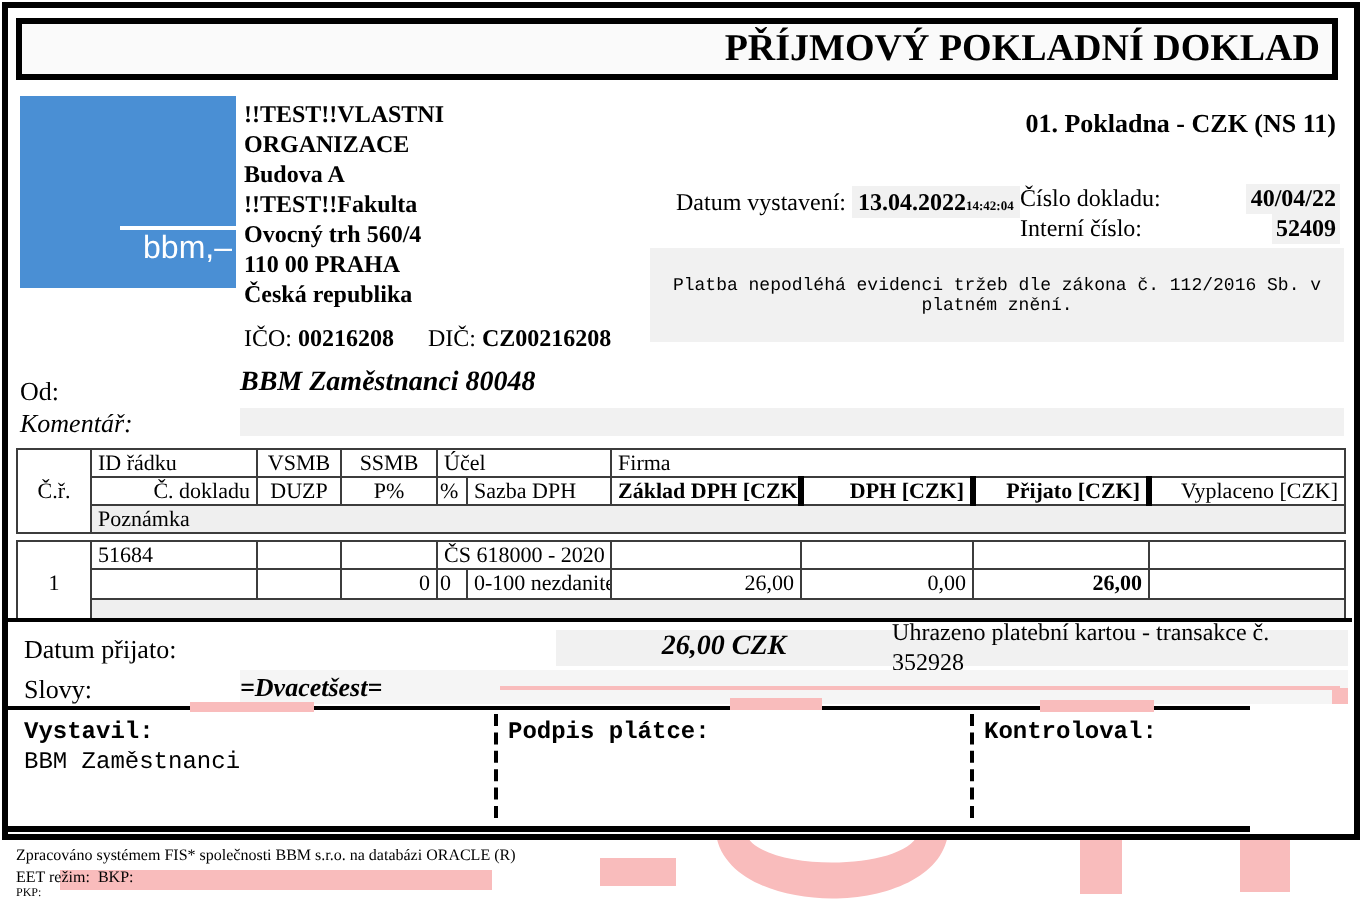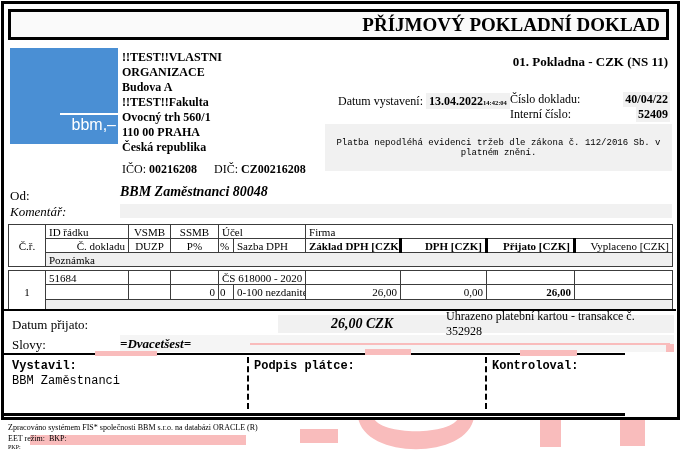--- a/index.html
+++ b/index.html
@@ -98,21 +98,21 @@
 
   <div class="abs logo">
     <span class="logo-text">bbm,–</span>
   </div>
 
   <div class="abs address">
     <div class="addr-line">!!TEST!!VLASTNI</div>
     <div class="addr-line">ORGANIZACE</div>
     <div class="addr-line">Budova A</div>
     <div class="addr-line">!!TEST!!Fakulta</div>
-    <div class="addr-line">Ovocný trh 560/1</div>
+    <div class="addr-line">Ovocný trh 560/4</div>
     <div class="addr-line">110 00 PRAHA</div>
     <div class="addr-line">Česká republika</div>
     <div class="ico-line">
       <span>IČO:</span>
       <b>00216208</b><span class="ico-gap"></span>
       <span>DIČ:</span>
       <b>CZ00216208</b>
     </div>
   </div>
 

